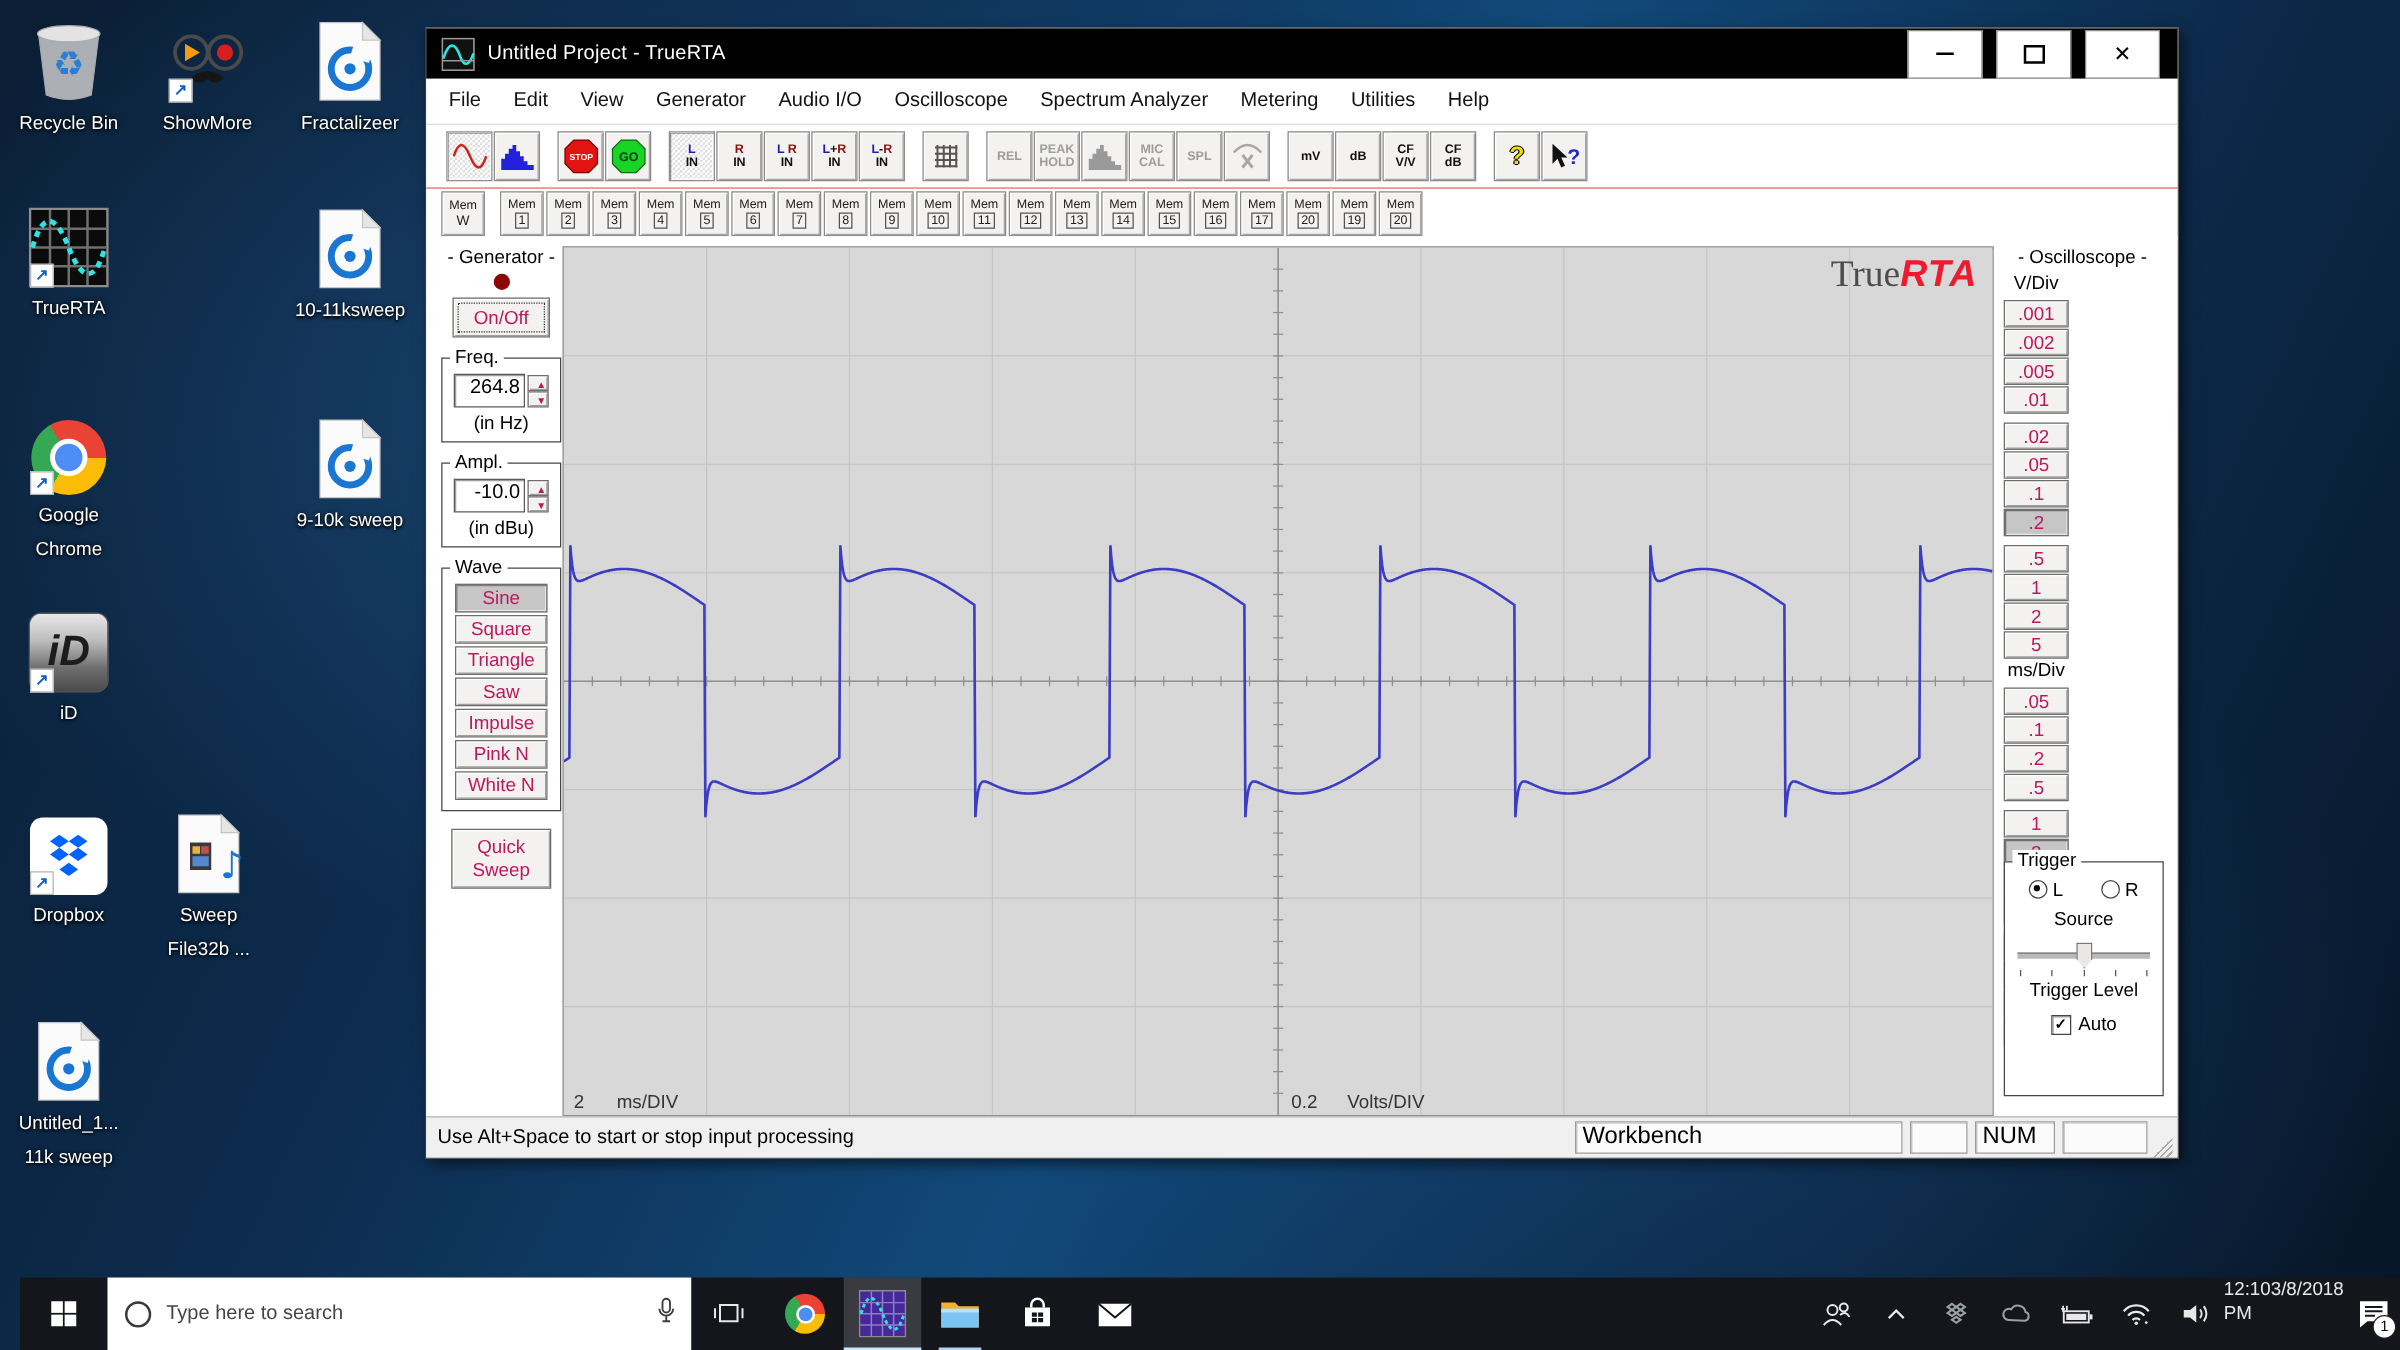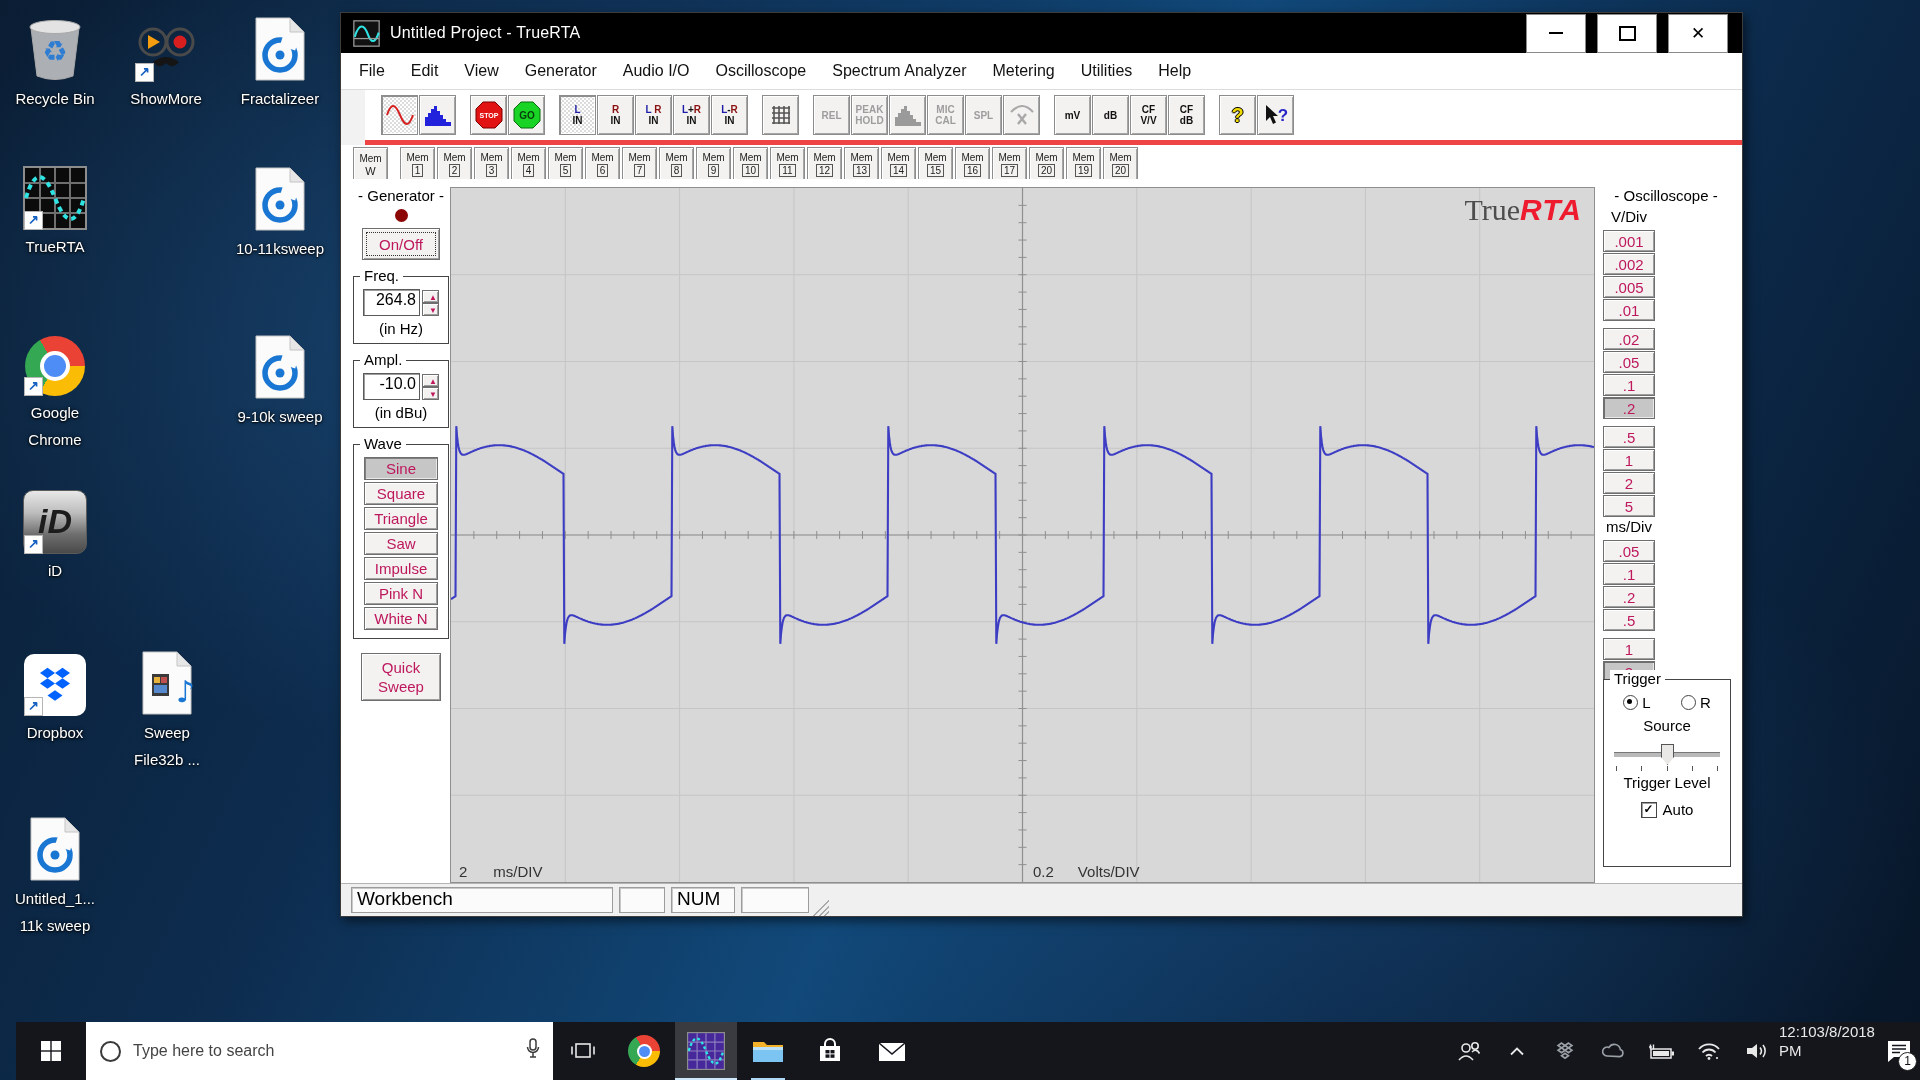--- a/index.html
+++ b/index.html
@@ -19,36 +19,36 @@
   .chrome-ball{width:60px;height:60px;border-radius:50%;position:relative;
     background:conic-gradient(from 90deg,#fbbc05 0 120deg,#34a853 120deg 240deg,#ea4335 240deg 360deg);}
   .chrome-ball .cw{position:absolute;left:50%;top:50%;width:30px;height:30px;margin:-15px 0 0 -15px;background:#fff;border-radius:50%;}
   .chrome-ball .cb{position:absolute;left:50%;top:50%;width:22px;height:22px;margin:-11px 0 0 -11px;background:#4e8df5;border-radius:50%;}
   .id-tile{width:62px;height:62px;border-radius:10px;border:1px solid #5a5a5a;
     background:linear-gradient(180deg,#e8e8e8 0%,#bdbdbd 35%,#6e6e6e 70%,#4a4a4a 100%);
     color:#1c1c1c;font-weight:bold;font-size:34px;line-height:60px;text-align:center;font-style:italic;}
   .dropbox-tile{width:62px;height:62px;border-radius:10px;background:#fff;display:flex;align-items:center;justify-content:center;}
 
   
-  .window{position:absolute;left:340px;top:12px;width:1401px;height:903px;background:#f2f2f2;
+  .window{position:absolute;left:340px;top:22px;width:1401px;height:903px;background:#f2f2f2;
     border:1px solid #3c3c3c;box-shadow:3px 4px 10px rgba(0,0,0,.55);}
   .titlebar{height:40px;background:#000;display:flex;align-items:center;color:#fff;}
   .titlebar .appicon{margin:0 10px 0 12px;width:27px;height:27px;}
   .titlebar .ttl{font-size:16px;letter-spacing:.2px;}
   .tb-ctrls{margin-left:auto;display:flex;gap:11px;margin-right:14px;}
   .tb-btn{width:58px;height:37px;background:#fff;border:1px solid #8a8a8a;display:flex;align-items:center;justify-content:center;}
   .glyph-min{width:14px;height:2px;background:#000;}
   .glyph-max{width:13px;height:11px;border:2px solid #000;}
   .glyph-x{font-size:17px;color:#000;line-height:1;}
 
   .menubar{height:36px;background:#fff;display:flex;align-items:center;font-size:16px;color:#111;
     padding-left:5px;border-bottom:1px solid #dcdcdc;}
   .menu-item{padding:0 13px;}
 
-  .toolbar{height:50px;background:#fff;display:flex;align-items:center;padding-left:16px;border-bottom:5px solid #ef4444;margin-left:24px;}
+  .toolbar{height:50px;background:#fff;display:flex;align-items:center;padding-left:16px;border-bottom:1px solid #ef4444;}
   .tgroup{display:flex;margin-right:13px;}
   .tbtn{width:35px;height:38px;margin-right:1px;background:#f3f2f0;border:1px solid #8d8d8d;
     box-shadow:inset 1px 1px 0 #fff,inset -1px -1px 0 #a6a6a6;
     display:flex;flex-direction:column;align-items:center;justify-content:center;
     font-size:10px;line-height:11px;font-weight:bold;color:#111;}
   .tbtn.pressed{box-shadow:inset 1px 1px 0 #8f8f8f,inset -1px -1px 0 #fff;
     background-image:linear-gradient(45deg,#dcdcdc 25%,transparent 25%,transparent 75%,#dcdcdc 75%),
                      linear-gradient(45deg,#dcdcdc 25%,#fff 25%,#fff 75%,#dcdcdc 75%);
     background-size:4px 4px;background-position:0 0,2px 2px;}
   .tbtn.gray{color:#9d9d9d;}
@@ -756,20 +756,21 @@
         <div class="auto">
           <span class="checkbox">✓</span>
           <span>Auto</span>
         </div>
       </div>
     </div>
 
   </div>
 
   <div class="statusbar">
+    <div class="sb-msg">Use Alt+Space to start or stop input processing</div>
     <div class="sb-field sb-f0">Workbench</div>
     <div class="sb-field sb-f1"></div>
     <div class="sb-field sb-f2">NUM</div>
     <div class="sb-field sb-f3"></div>
     <div class="grip"></div>
   </div>
 </div>
 
 <div class="taskbar">
   <div class="tk-btn tk-start" id="start-btn">

